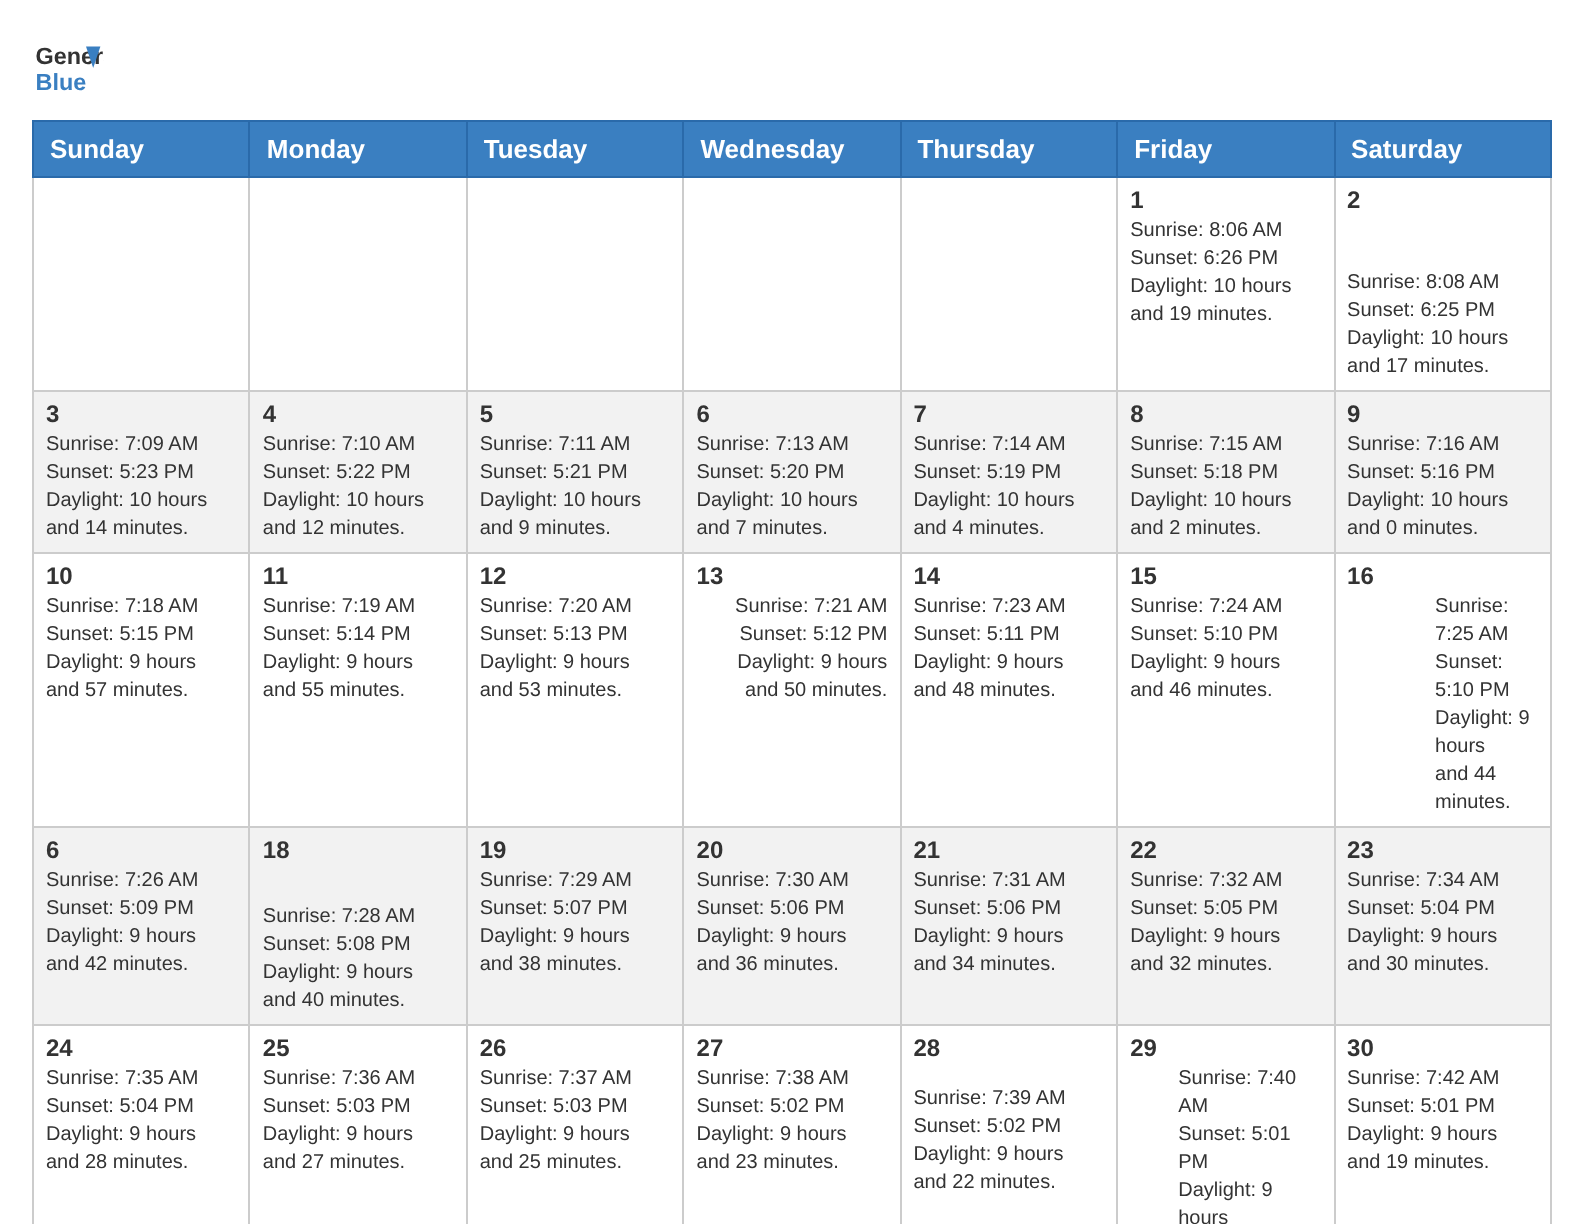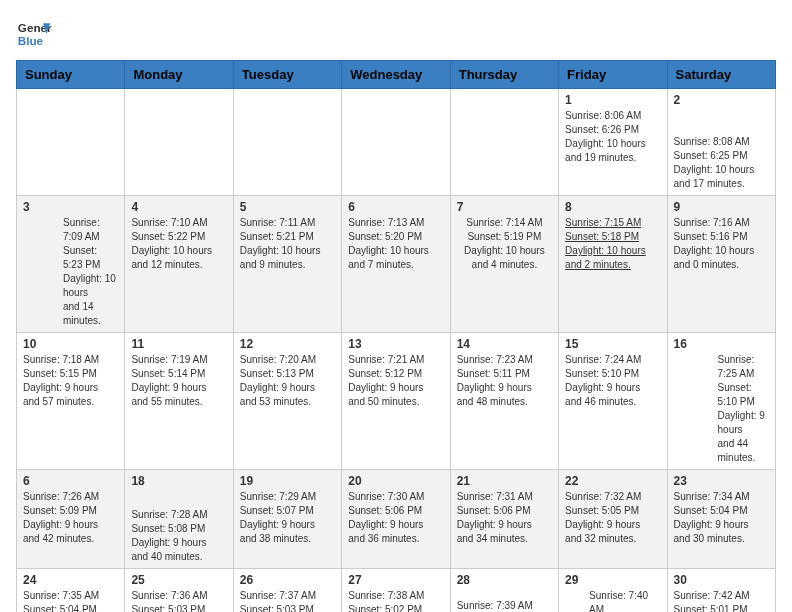--- a/index.html
+++ b/index.html
@@ -38,21 +38,21 @@
       font-weight: bold;
       color: #333;
     }
     .calendar {
       width: 100%;
       border-collapse: collapse;
       border: 1px solid #ccc;
     }
     .calendar th {
       background: #3a7fc1;
-      color: #000000;
+      color: #ffffff;
       font-size: 13px;
       font-weight: bold;
       padding: 6px 8px;
       text-align: left;
       border: 1px solid #2a6aaa;
     }
     .calendar td {
       width: 108px;
       vertical-align: top;
       padding: 4px 6px;
@@ -126,21 +126,21 @@
           <span class="day-number">2</span>
           <div class="day-info" style="white-space: pre-line; margin-top: 28px;">Sunrise: 8:08 AM
 Sunset: 6:25 PM
 Daylight: 10 hours
 and 17 minutes.</div>
         </td>
       </tr>
       <tr>
         <td>
           <span class="day-number">3</span>
-          <div class="day-info" style="white-space: pre-line; margin-left: 40px;">Sunrise: 7:09 AM
+          <div class="day-info" style="white-space: pre-line;">Sunrise: 7:09 AM
 Sunset: 5:23 PM
 Daylight: 10 hours
 and 14 minutes.</div>
         </td>
         <td>
           <span class="day-number">4</span>
           <div class="day-info" style="white-space: pre-line;">Sunrise: 7:10 AM
 Sunset: 5:22 PM
 Daylight: 10 hours
 and 12 minutes.</div>
@@ -154,28 +154,28 @@
         </td>
         <td>
           <span class="day-number">6</span>
           <div class="day-info" style="white-space: pre-line;">Sunrise: 7:13 AM
 Sunset: 5:20 PM
 Daylight: 10 hours
 and 7 minutes.</div>
         </td>
         <td>
           <span class="day-number">7</span>
-          <div class="day-info" style="white-space: pre-line; text-align: center;">Sunrise: 7:14 AM
+          <div class="day-info" style="white-space: pre-line;">Sunrise: 7:14 AM
 Sunset: 5:19 PM
 Daylight: 10 hours
 and 4 minutes.</div>
         </td>
         <td>
           <span class="day-number">8</span>
-          <div class="day-info" style="white-space: pre-line; text-decoration: underline;">Sunrise: 7:15 AM
+          <div class="day-info" style="white-space: pre-line;">Sunrise: 7:15 AM
 Sunset: 5:18 PM
 Daylight: 10 hours
 and 2 minutes.</div>
         </td>
         <td>
           <span class="day-number">9</span>
           <div class="day-info" style="white-space: pre-line;">Sunrise: 7:16 AM
 Sunset: 5:16 PM
 Daylight: 10 hours
 and 0 minutes.</div>
@@ -198,21 +198,21 @@
         </td>
         <td>
           <span class="day-number">12</span>
           <div class="day-info" style="white-space: pre-line;">Sunrise: 7:20 AM
 Sunset: 5:13 PM
 Daylight: 9 hours
 and 53 minutes.</div>
         </td>
         <td>
           <span class="day-number">13</span>
-          <div class="day-info" style="white-space: pre-line;">Sunrise: 7:21 AM
+          <div class="day-info" style="white-space: pre-line; text-align: right;">Sunrise: 7:21 AM
 Sunset: 5:12 PM
 Daylight: 9 hours
 and 50 minutes.</div>
         </td>
         <td>
           <span class="day-number">14</span>
           <div class="day-info" style="white-space: pre-line;">Sunrise: 7:23 AM
 Sunset: 5:11 PM
 Daylight: 9 hours
 and 48 minutes.</div>

